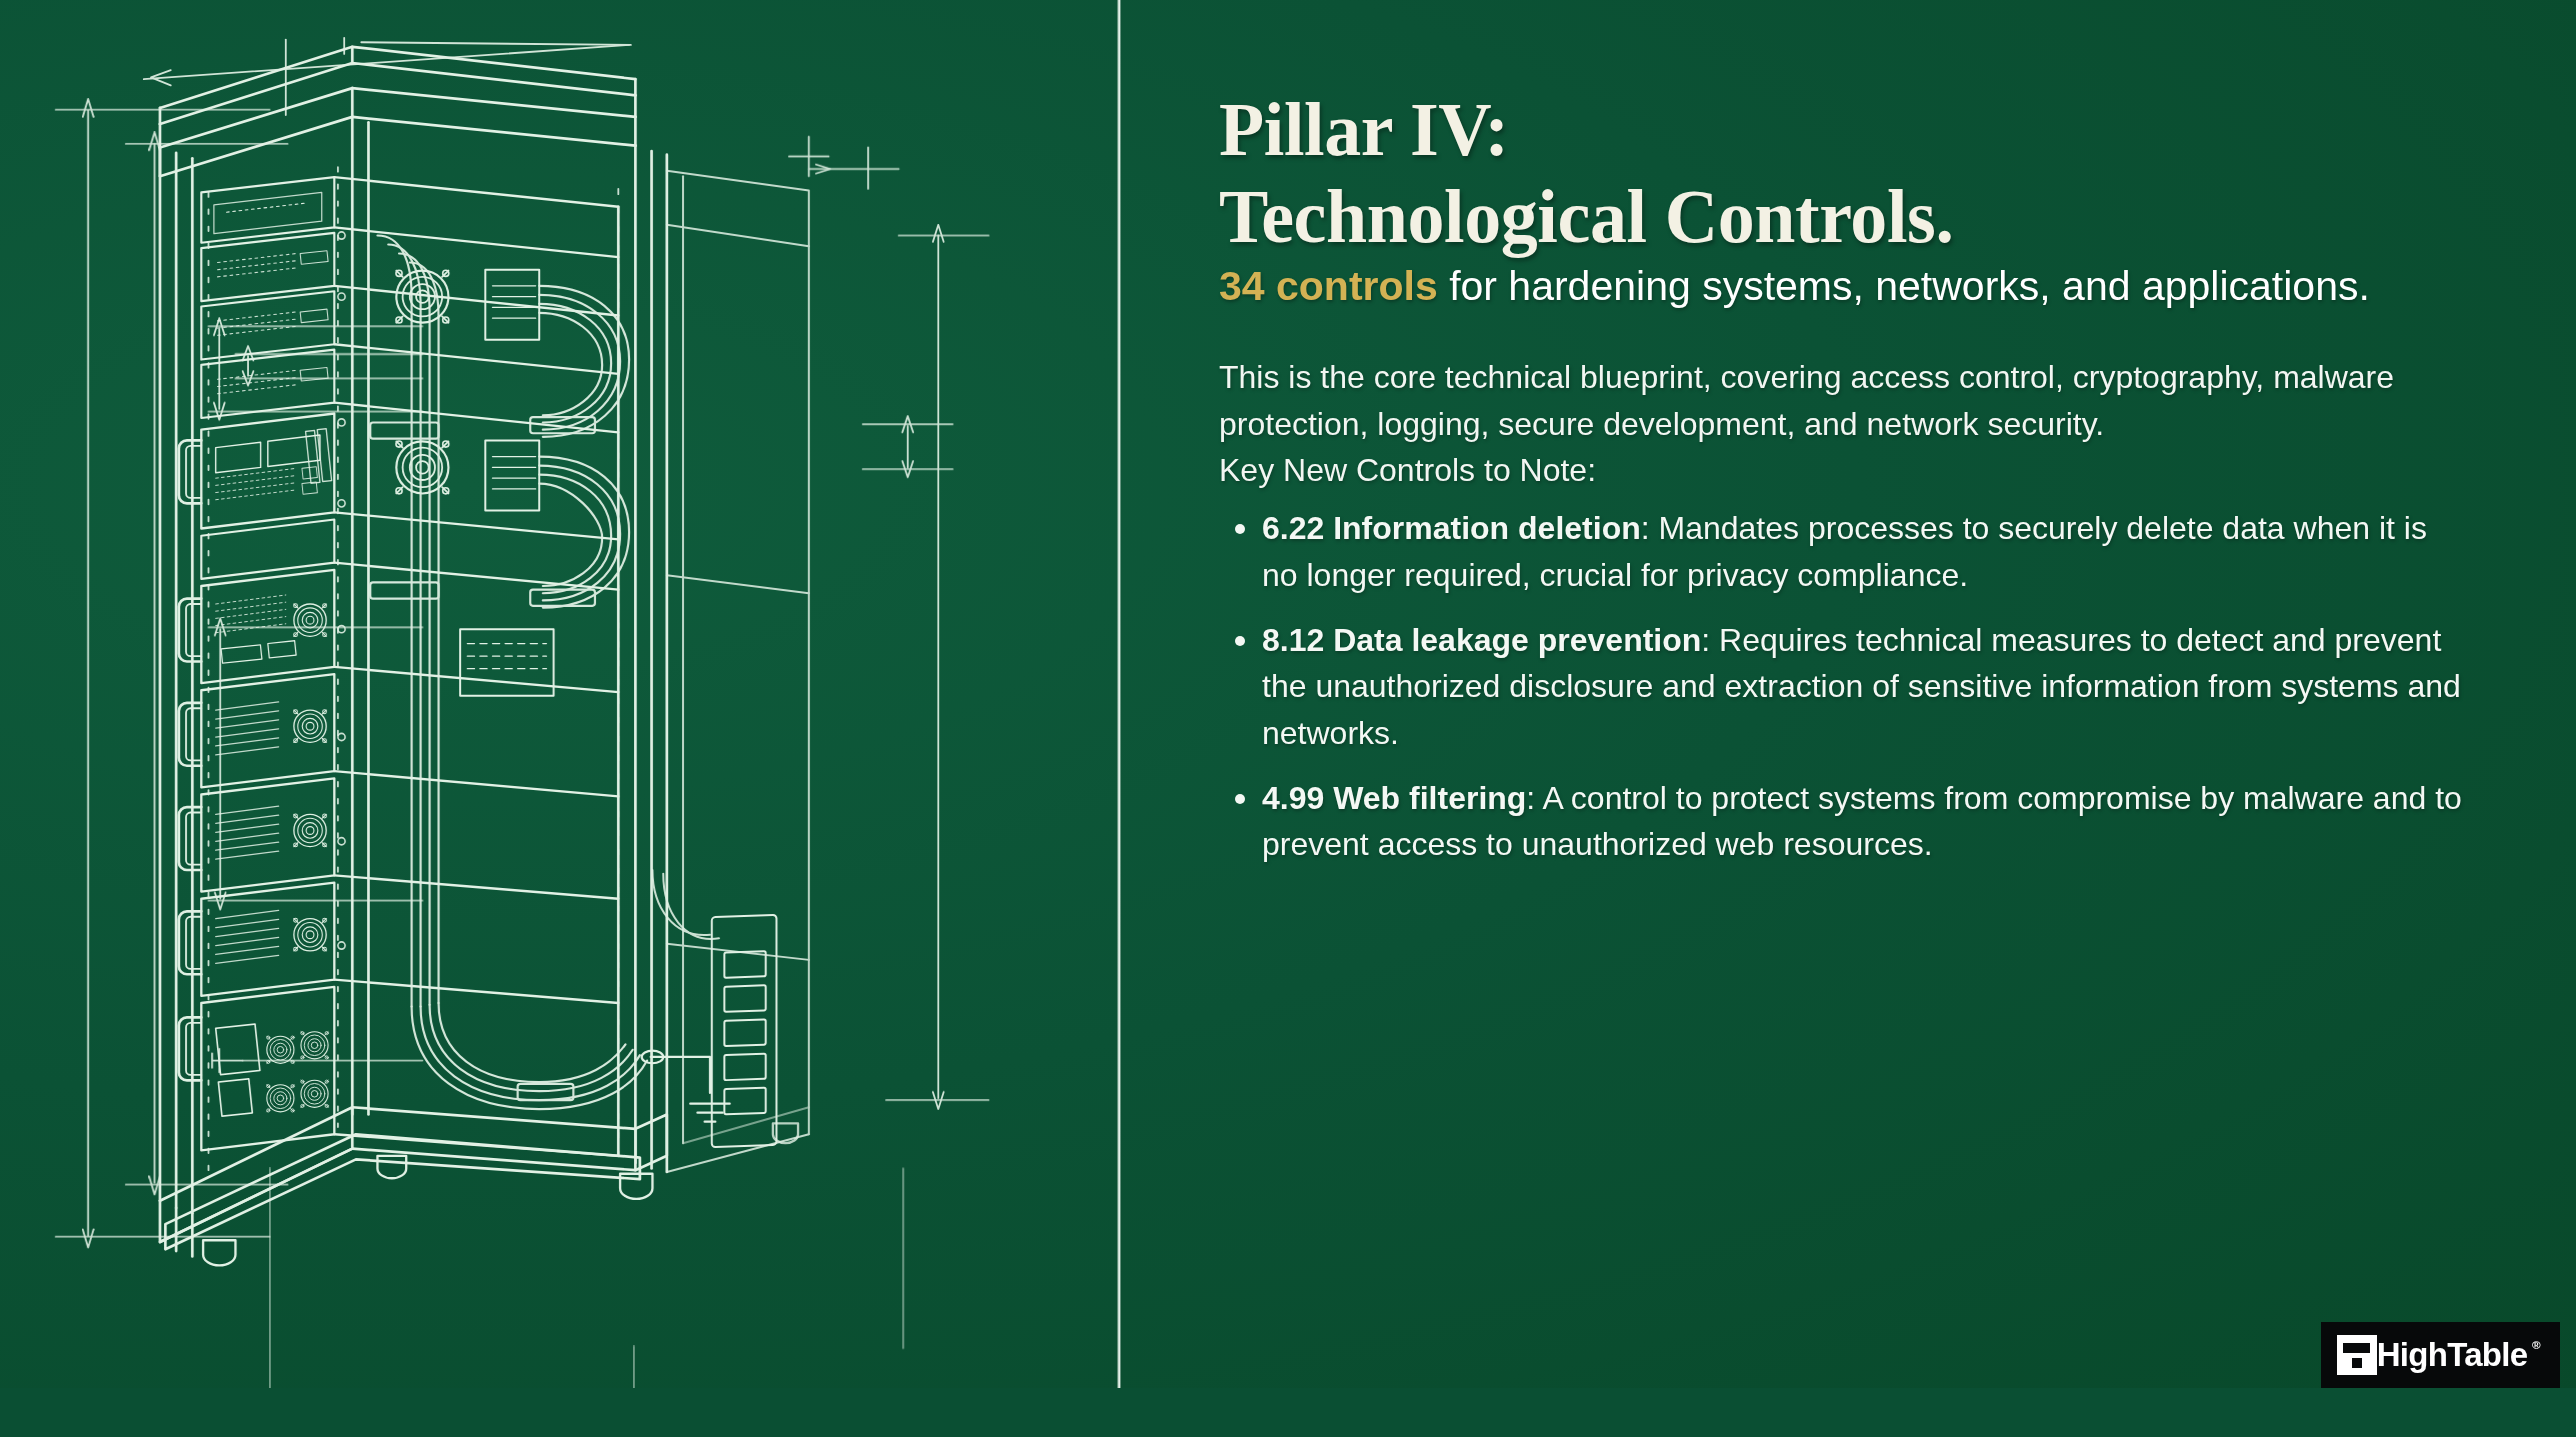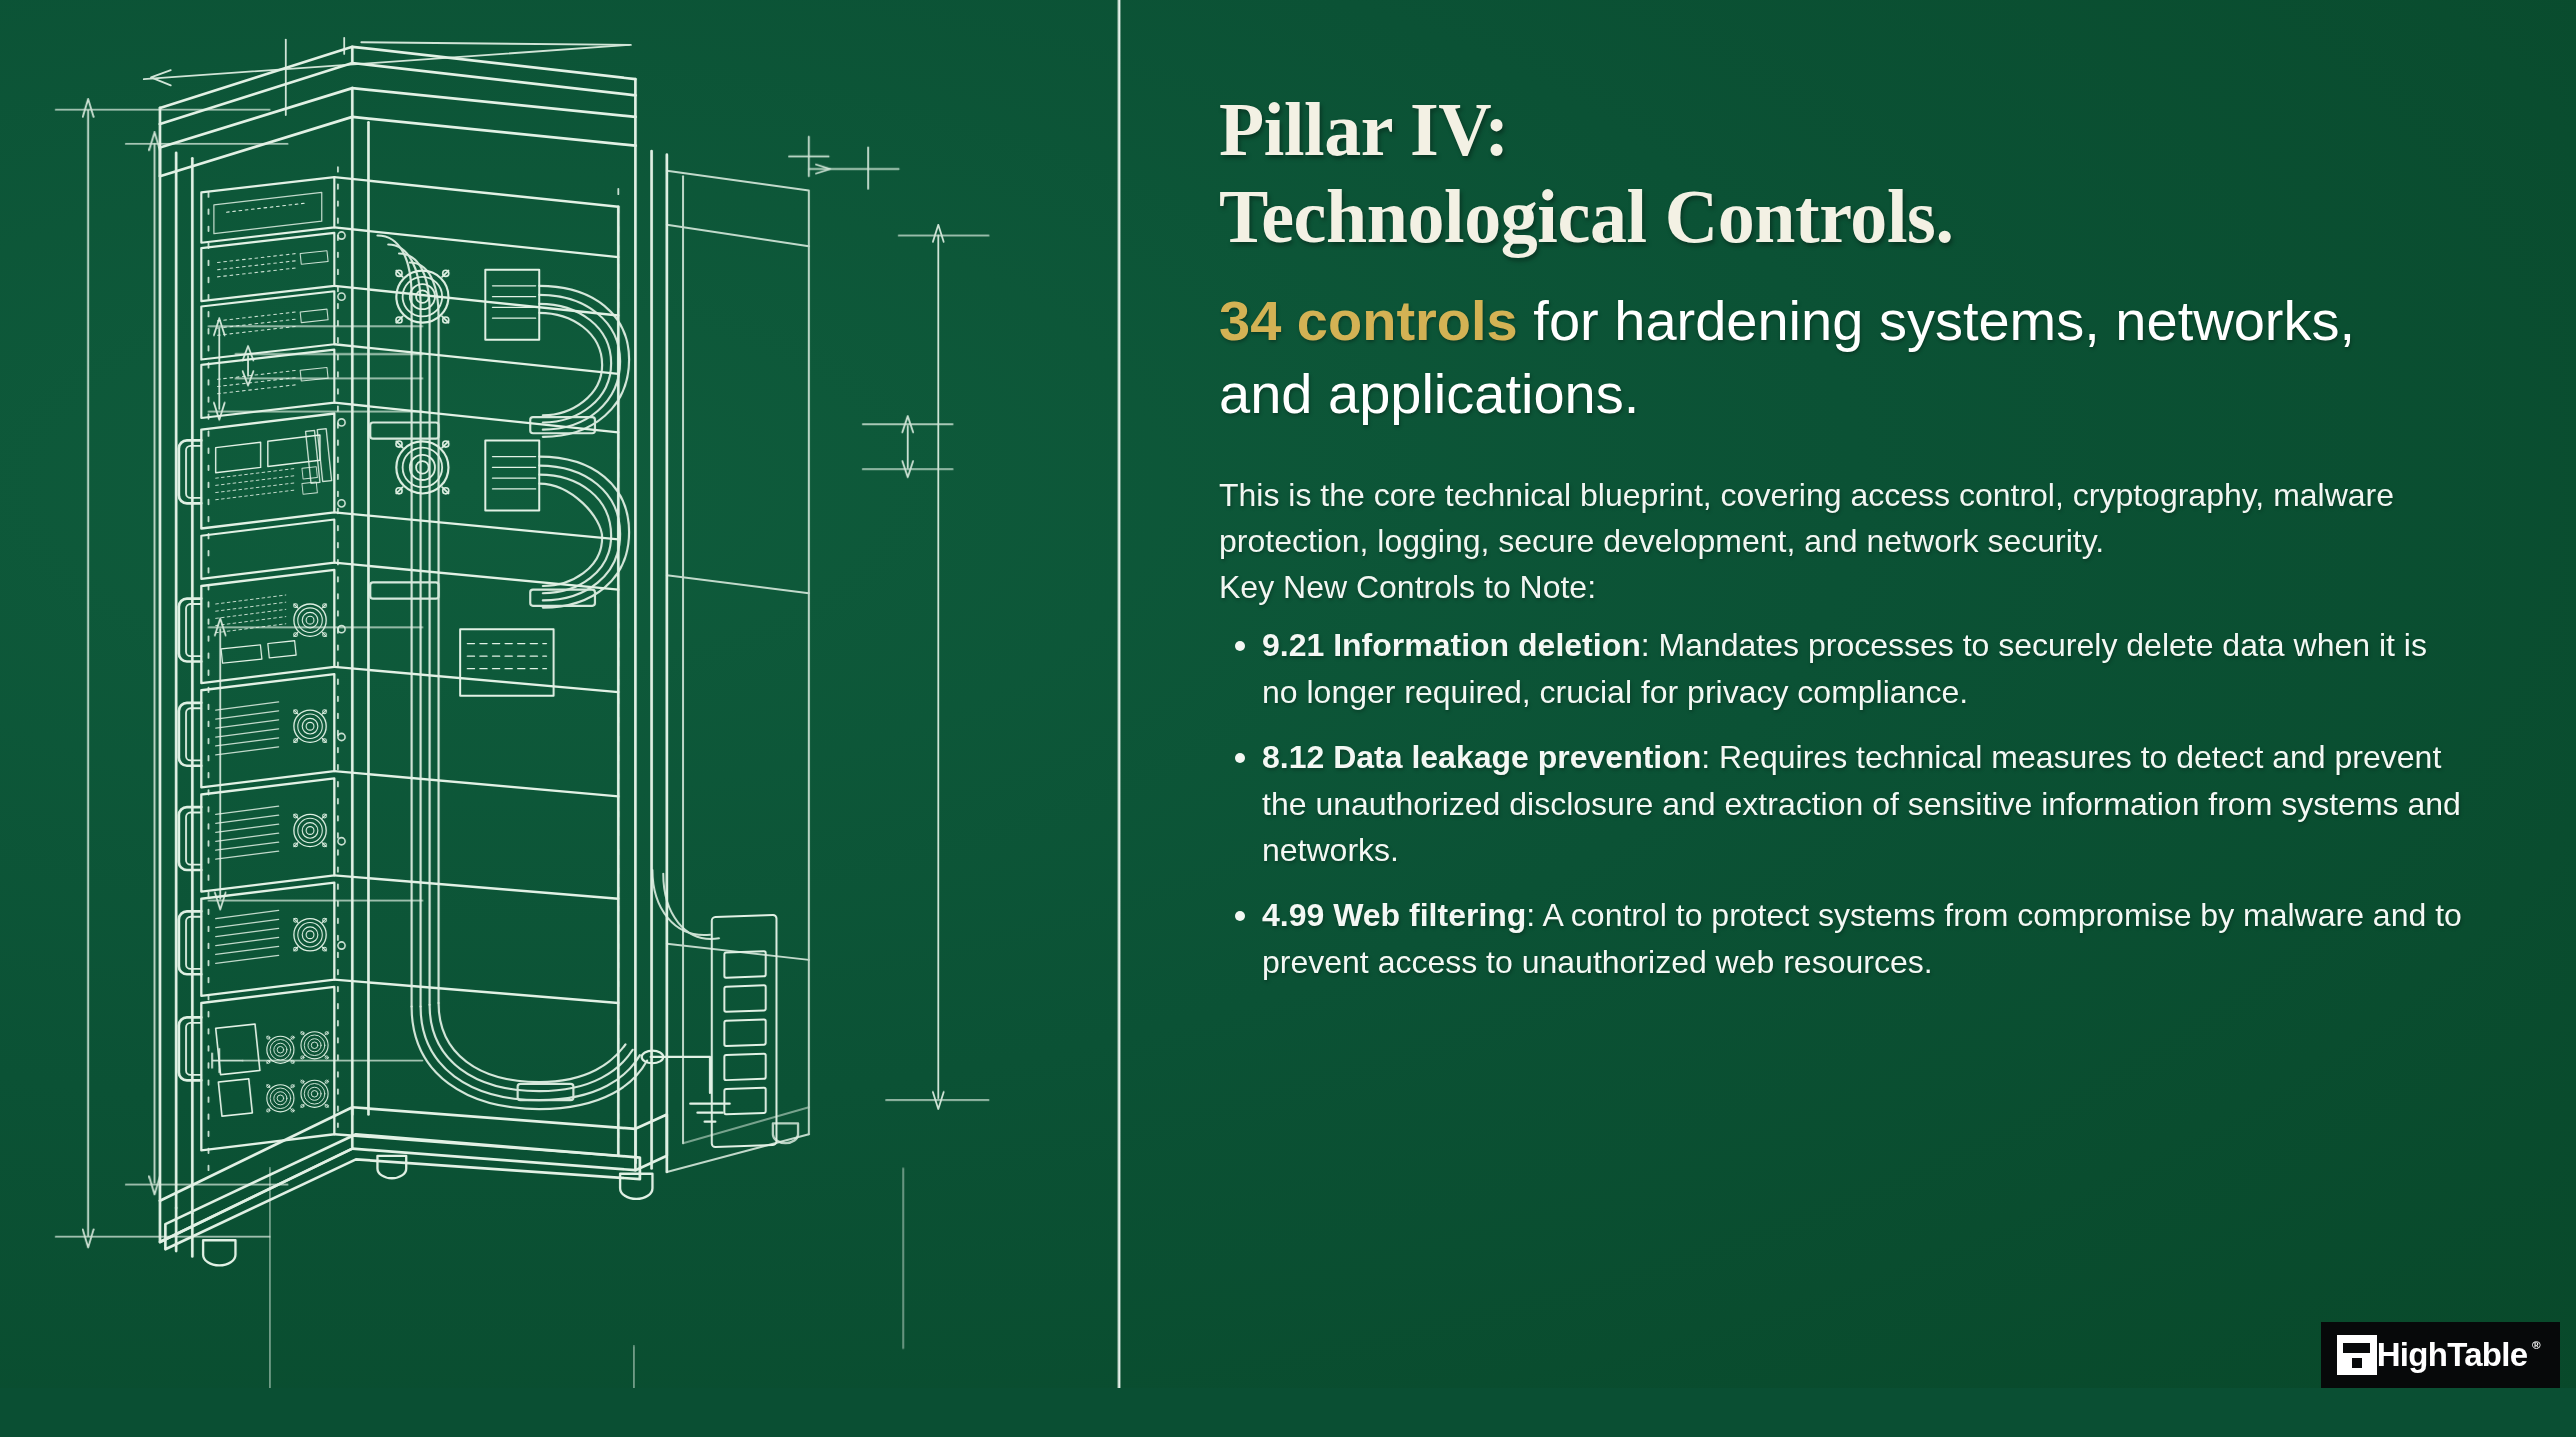--- a/index.html
+++ b/index.html
@@ -39,22 +39,21 @@
     font-size:77px;
     line-height:1.13;
     letter-spacing:-0.4px;
     text-shadow:1.8px 2.7px 4.5px rgba(0,0,0,.35);
     transform:scaleX(.96);
     transform-origin:left center;
   }
   .title-line { display:block; white-space:nowrap; }
 
   .subtitle {
-    margin-top:25px;
-    font-size:56px;
+    font-size:41px;
     line-height:1.30;
     color:#ffffff;
     font-weight:400;
     text-shadow:0.9px 1.8px 3.6px rgba(0,0,0,.30);
     max-width:1195px;
   }
   .subtitle .count { color:#d3b254; font-weight:700; }
 
   .body-para {
     margin-top:41px;
@@ -506,21 +505,21 @@
       <span class="title-line">Technological Controls.</span>
     </h1>
 
     <p class="subtitle"><span class="count">34 controls</span><span> for hardening systems, networks, and applications.</span></p>
 
     <p class="body-para">This is the core technical blueprint, covering access control, cryptography, malware protection, logging, secure development, and network security.</p>
 
     <p class="key-label">Key New Controls to Note:</p>
 
     <ul class="bullets">
-      <li><span class="bterm">9.21 Information deletion</span><span>: Mandates processes to securely delete data when it is no longer required, crucial for privacy compliance.</span></li>
+      <li><span class="bterm">6.22 Information deletion</span><span>: Mandates processes to securely delete data when it is no longer required, crucial for privacy compliance.</span></li>
       <li><span class="bterm">8.12 Data leakage prevention</span><span>: Requires technical measures to detect and prevent the unauthorized disclosure and extraction of sensitive information from systems and networks.</span></li>
       <li><span class="bterm">4.99 Web filtering</span><span>: A control to protect systems from compromise by malware and to prevent access to unauthorized web resources.</span></li>
     </ul>
   </div>
 
   <div id="logo-badge">
     <div id="logo-mark">
       <div class="bar"></div>
       <div class="stub"></div>
     </div>

